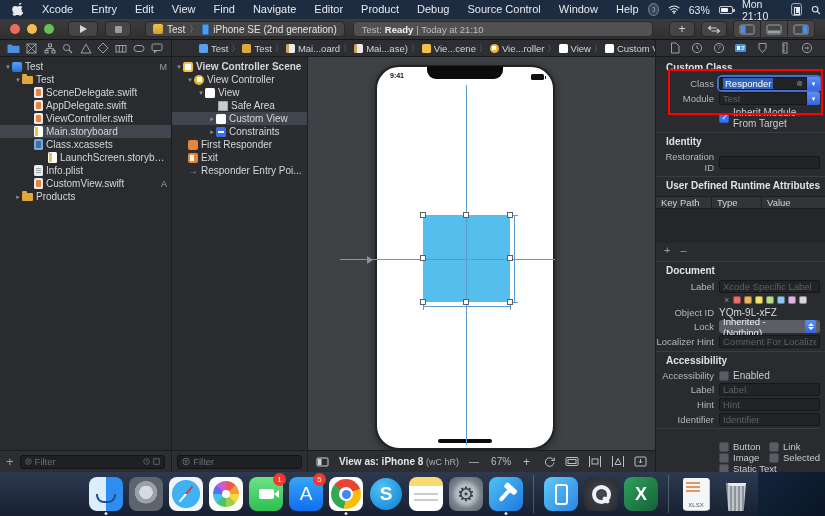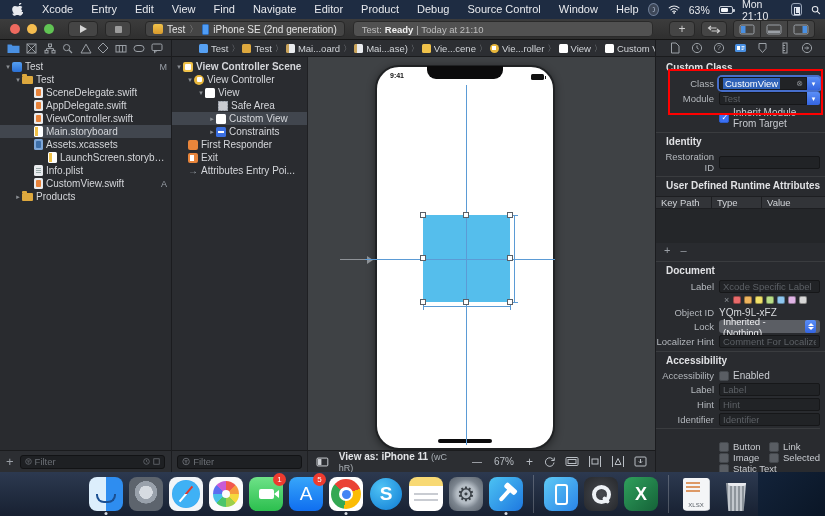--- a/index.html
+++ b/index.html
@@ -396,21 +396,21 @@
       <div class="trow" style="padding-left:34px">
         <span class="fi swift"></span>
         <span class="tlbl">ViewController.swift</span>
       </div>
       <div class="trow sel" style="padding-left:34px">
         <span class="fi sb"></span>
         <span class="tlbl">Main.storyboard</span>
       </div>
       <div class="trow" style="padding-left:34px">
         <span class="fi assets"></span>
-        <span class="tlbl">Assets.xcassets</span>
+        <span class="tlbl">Class.xcassets</span>
       </div>
       <div class="trow" style="padding-left:48px">
         <span class="fi sb"></span>
         <span class="tlbl">LaunchScreen.storyboard</span>
       </div>
       <div class="trow" style="padding-left:34px">
         <span class="fi plist"></span>
         <span class="tlbl">Info.plist</span>
       </div>
       <div class="trow" style="padding-left:34px">
@@ -533,21 +533,21 @@
         <div class="trow" style="padding-left:16px">
           <span class="oi fr"></span>
           <span class="tlbl">First Responder</span>
         </div>
         <div class="trow" style="padding-left:16px">
           <span class="oi exit"></span>
           <span class="tlbl">Exit</span>
         </div>
         <div class="trow" style="padding-left:16px">
           <span class="arrow-gl">→</span>
-          <span class="tlbl">Attributes Entry Poi...</span>
+          <span class="tlbl">Responder Entry Poi...</span>
         </div>
       </div>
     </div>
 
     <div class="canvas">
       <div class="entry-arrow"></div>
       <div class="device">
         <div class="notch"></div>
         <span class="dstat-time">9:41</span>
         <span class="dbat"></span>
@@ -578,21 +578,21 @@
           </svg>
         <input placeholder="Filter" style="">
       </span>
     </div>
     <div class="canvas-bottom">
       <svg width="13" height="10" viewBox="0 0 13 10">
           <rect x="1" y="1" width="11" height="8" rx="1" stroke="#cfd2d6" fill="none"></rect>
           <rect x="2" y="2" width="3.5" height="6" fill="#cfd2d6"></rect>
         </svg>
       <span>
-        <span class="viewas">View as: iPhone 11</span>
+        <span class="viewas">View as: iPhone 8</span>
         <span class="szcls">(wC hR)</span>
       </span>
       <span class="zoomctl">
         <span>—</span>
         <span>67%</span>
         <span style="font-size:12px">+</span>
       </span>
       <span class="cb-icons">
         <svg width="13" height="12" viewBox="0 0 13 12">
             <path d="M10.5 4A4.3 4.3 0 1 0 11 6.5" stroke="#b9bec4" fill="none"></path>
@@ -663,21 +663,21 @@
         </span>
     </div>
 
     <div class="redbox"></div>
 
     <div class="ihdr first">Custom Class</div>
     <div class="irow">
       <span class="ilbl">Class</span>
       <span class="combo focusring" style="border-radius:3px">
         <span class="ifield">
-          <span class="seltext">CustomView</span>
+          <span class="seltext">Responder</span>
           <span class="clearx">⊗</span>
         </span>
         <span class="drop"></span>
       </span>
     </div>
     <div class="irow">
       <span class="ilbl">Module</span>
       <span class="combo">
         <span class="ifield">
           <span class="ph">Test</span>

